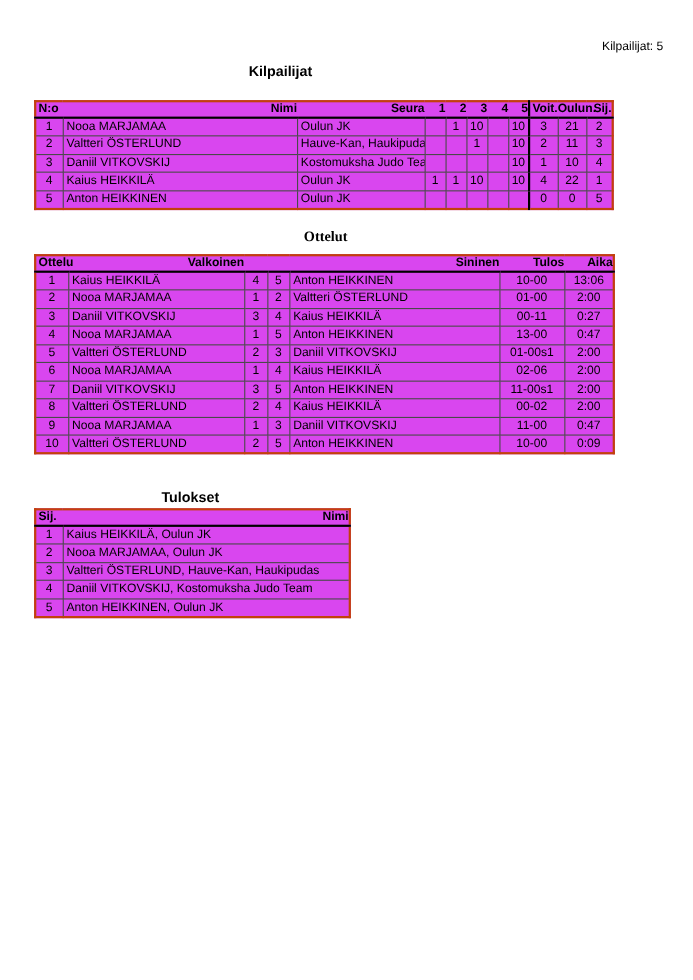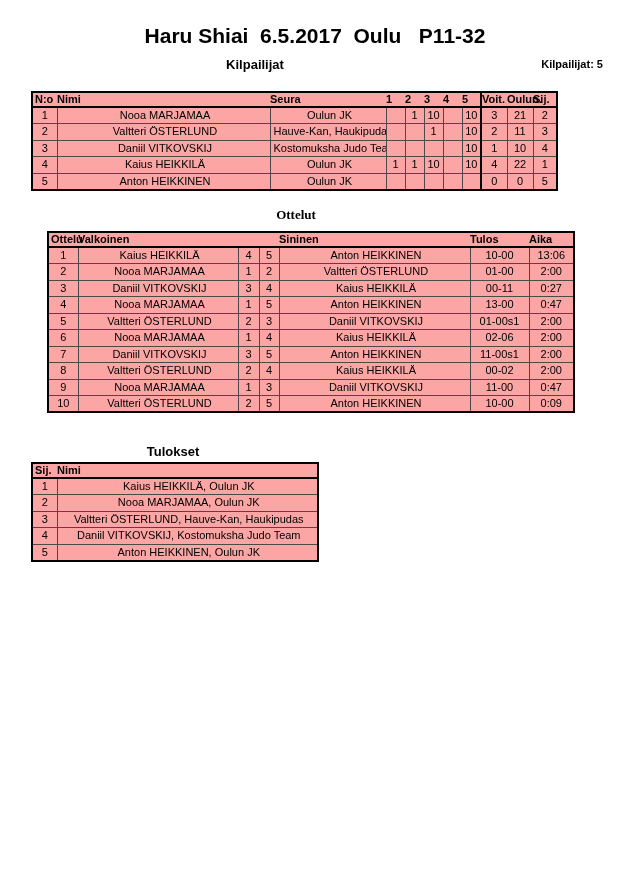--- a/index.html
+++ b/index.html
@@ -2,49 +2,48 @@
 <html><head>
 <meta charset="utf-8">
 <style>
   * { margin:0; padding:0; box-sizing:border-box; }
   html,body { background:#ffffff; }
   body { width:630px; height:891px; position:relative; font-family:"Liberation Sans", sans-serif; color:#000; }
   .page { position:absolute; inset:0; background:#fff; }
 
   .title { position:absolute; top:24px; left:0; width:630px; text-align:center;
            font-size:21px; font-weight:bold; white-space:pre; }
-  .count { position:absolute; top:58px; right:27px; font-size:11px; font-weight:bold; }
+  .count { position:absolute; top:36px; right:27px; font-size:11px; font-weight:normal; }
 
   .section-heading { position:absolute; transform:translateX(-50%);
                      font-size:13px; font-weight:bold; white-space:nowrap; }
   #h-kilpailijat { left:255px; top:57px; }
   #h-ottelut    { left:296px; top:207px;font-family:Liberation Serif, serif; }
   #h-tulokset   { left:173px; top:444px; }
 
   table.tbl { position:absolute; border-collapse:collapse; table-layout:fixed;
-              border:2px solid #000000; background:#fca5a5; }
+              border:2px solid #c2410c; background:#d946ef; }
   .tbl th, .tbl td { font-size:11px; line-height:13px; padding:0; overflow:hidden;
                      white-space:nowrap; vertical-align:middle; }
   .tbl th { height:15px; font-weight:bold; border:none; border-bottom:2px solid #000;
-            text-align:left; overflow:visible; }
+            text-align:right; overflow:visible; }
   .tbl td { height:16.5px; border:1px solid #4a4a4a; text-align:center; }
   .tbl th.hl { text-align:left; padding-left:2px; }
-  .tbl td.l  { text-align:center; padding-left:3px; }
+  .tbl td.l  { text-align:left; padding-left:3px; }
   .tbl th.sep, .tbl td.sep { border-left:2px solid #000; }
 
   #t-kilpailijat { left:31px; top:91px;  width:525px; }
-  #t-ottelut     { left:31px; top:231px; width:526px;margin-left:16px; }
+  #t-ottelut     { left:31px; top:231px; width:526px; }
   #t-tulokset    { left:31px; top:462px; width:286px; }
 </style>
 </head>
 <body>
 
 <div class="page">
 
-  <div class="title">Haru Shiai  6.5.2017  Oulu   P11-32</div>
   <div class="count">Kilpailijat: 5</div>
 
   <div class="section-heading" id="h-kilpailijat">Kilpailijat</div>
 
   <table class="tbl" id="t-kilpailijat">
     <colgroup>
       <col style="width:25px">
         <col style="width:213px">
         <col style="width:116px">
       <col style="width:19px">

